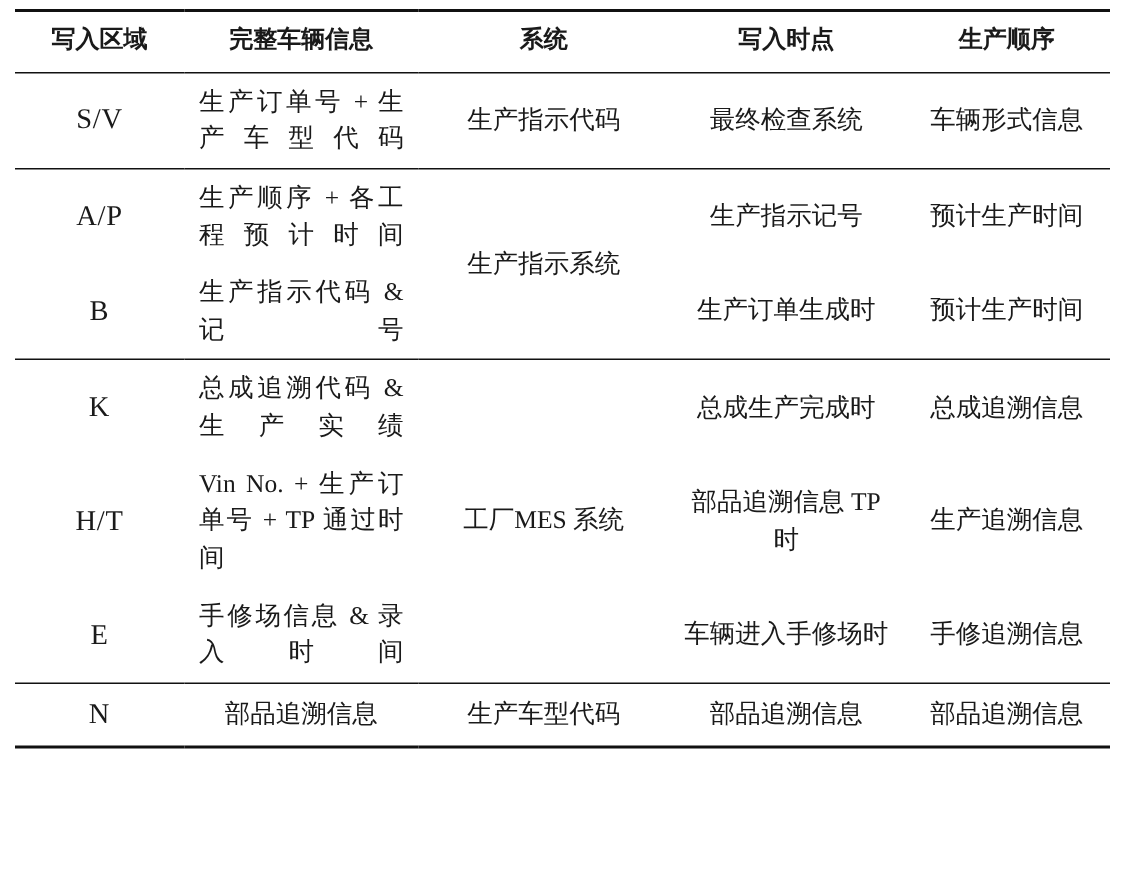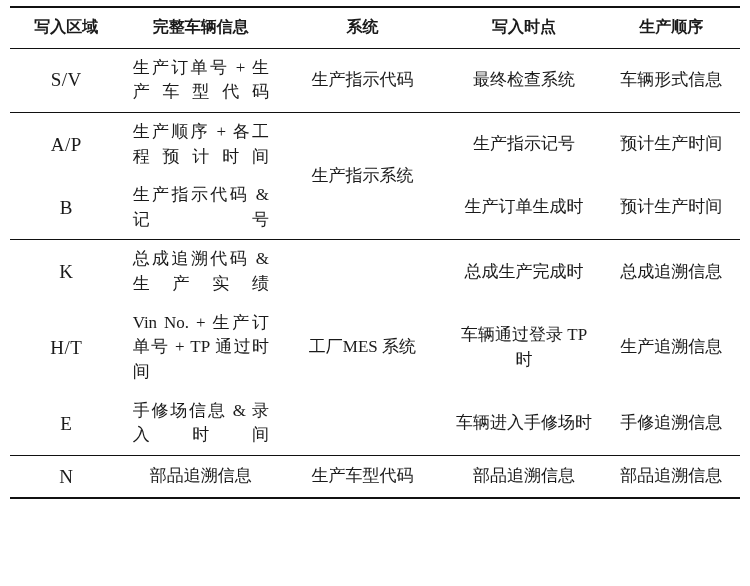--- a/index.html
+++ b/index.html
@@ -113,21 +113,21 @@
       <tr class="group-start">
         <td class="area">K</td>
         <td class="just">总成追溯代码 &amp; 生产实绩</td>
         <td rowspan="3">工厂MES 系统</td>
         <td>总成生产完成时</td>
         <td>总成追溯信息</td>
       </tr>
       <tr>
         <td class="area">H/T</td>
         <td class="just">Vin No. + 生产订单号 + TP 通过时间</td>
-        <td>车辆通过登录 TP 时</td>
+        <td>部品追溯信息 TP 时</td>
         <td>生产追溯信息</td>
       </tr>
       <tr>
         <td class="area">E</td>
         <td class="just">手修场信息 &amp; 录入时间</td>
         <td>车辆进入手修场时</td>
         <td>手修追溯信息</td>
       </tr>
       <tr class="group-start last-row">
         <td class="area">N</td>

